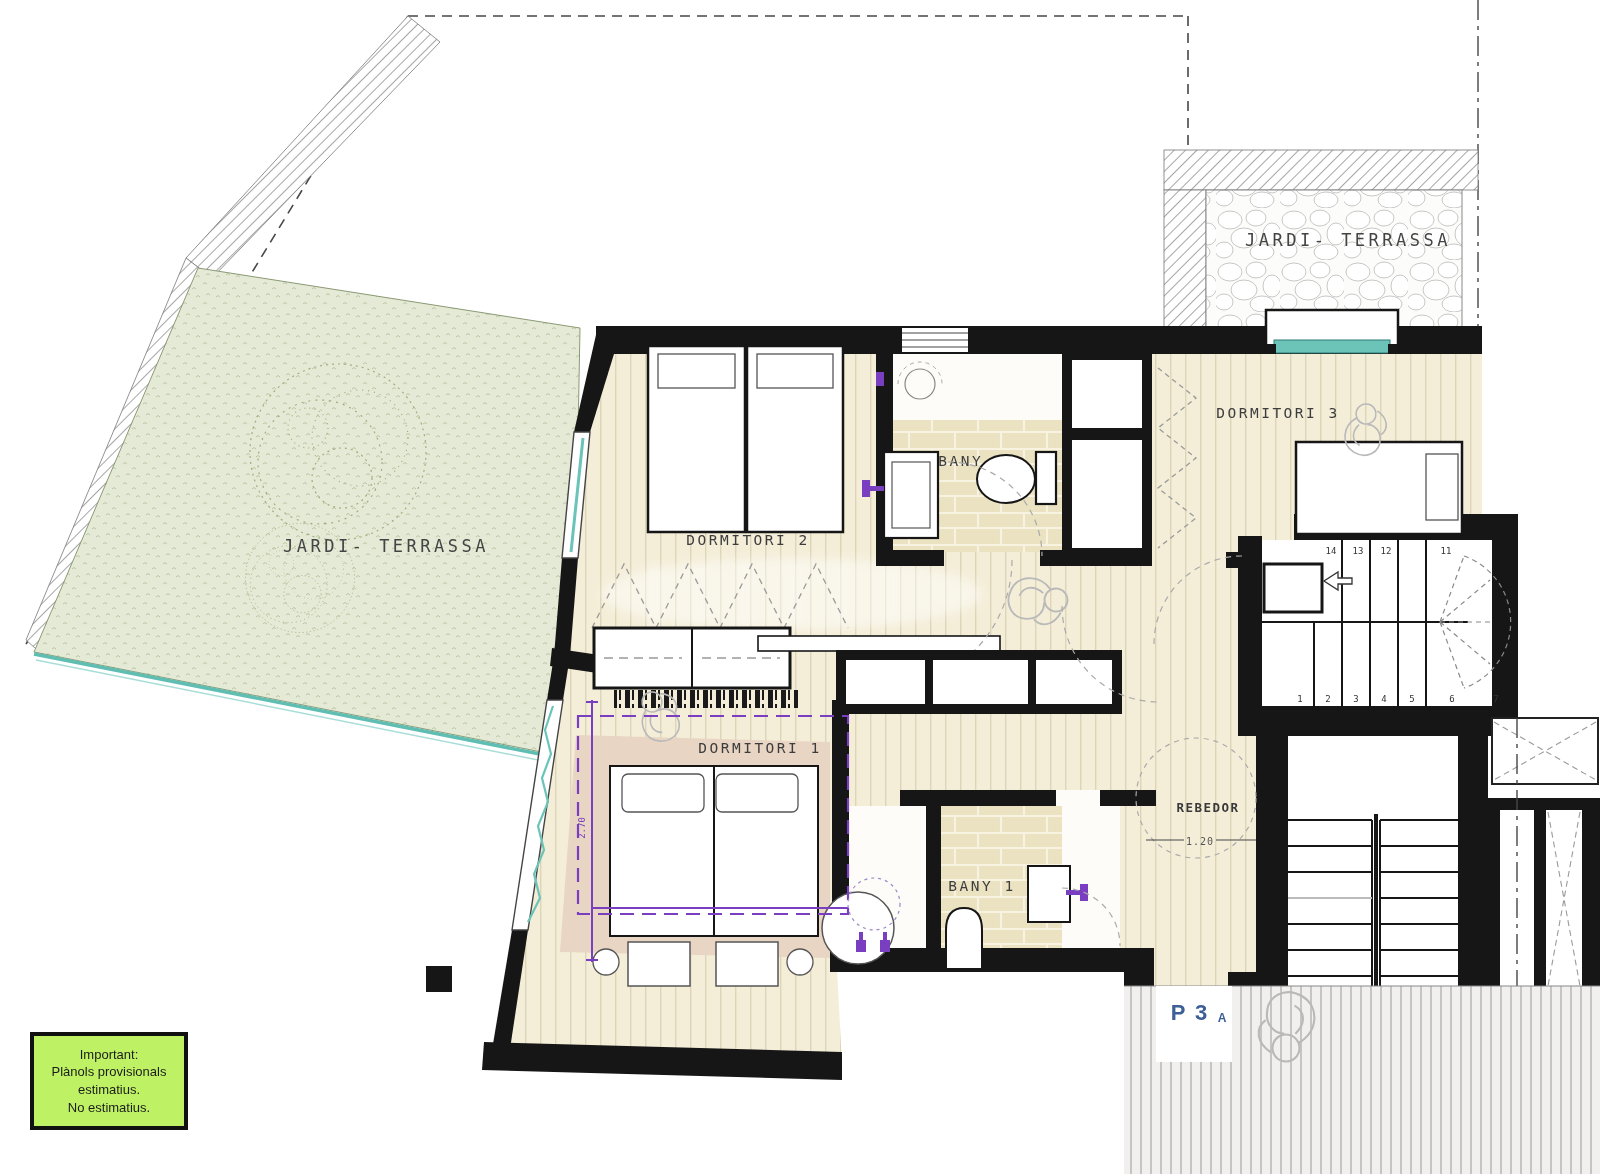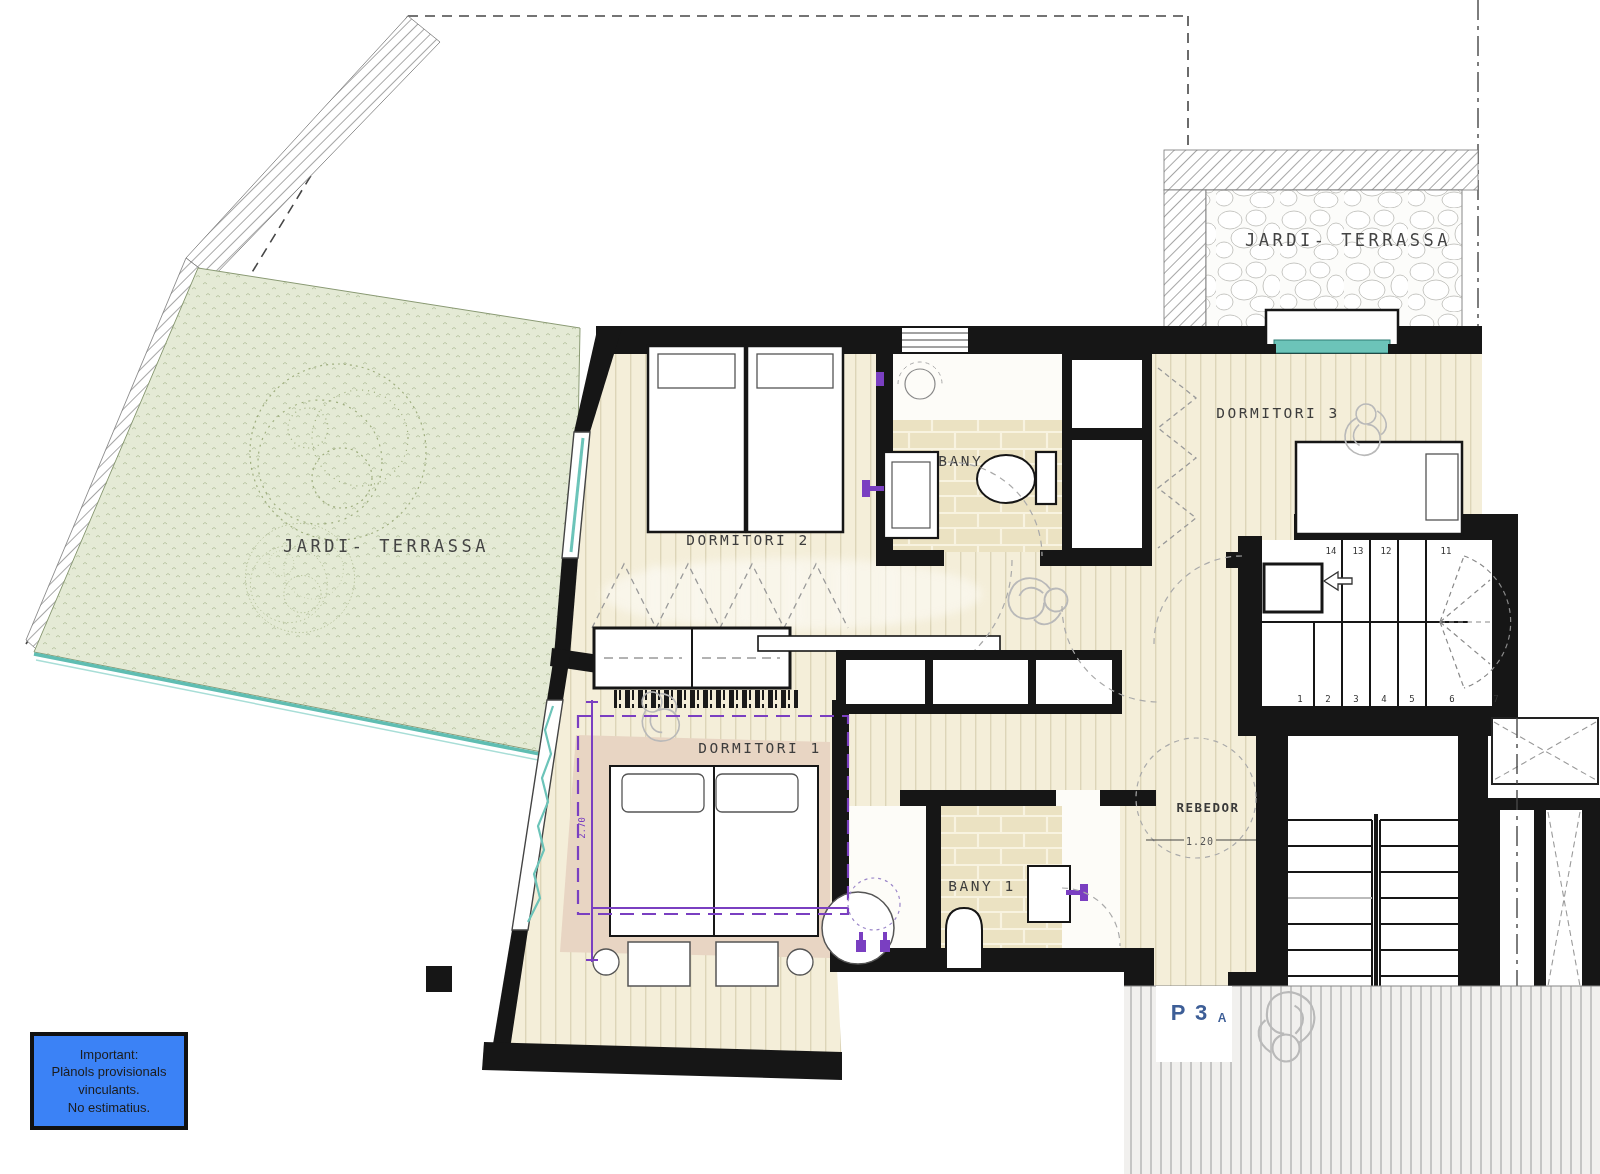--- a/index.html
+++ b/index.html
@@ -9,21 +9,21 @@
   .lbl{font-family:"DejaVu Sans Mono",monospace;letter-spacing:2.5px;fill:#3d3d3d;
        font-size:14.5px;text-anchor:middle;}
   .lbl-big{font-size:17px;letter-spacing:3.5px;fill:#444;}
   .lbl-sm{font-size:12.5px;font-weight:bold;letter-spacing:1.5px;fill:#3a3a3a;}
   .num{font-family:"DejaVu Sans Mono",monospace;font-size:9px;fill:#333;text-anchor:middle;letter-spacing:0;}
   .dim{font-family:"DejaVu Sans Mono",monospace;font-size:10px;fill:#555;text-anchor:middle;letter-spacing:1px;}
   .dim-p{font-family:"DejaVu Sans Mono",monospace;font-size:9px;fill:#7a3fc1;text-anchor:middle;}
   .floor-main{font-family:"Liberation Sans",sans-serif;font-weight:bold;font-size:22px;fill:#3d5e97;letter-spacing:2px;text-anchor:middle;}
   .floor-sub{font-family:"Liberation Sans",sans-serif;font-weight:bold;font-size:12px;fill:#3d5e97;text-anchor:middle;}
   .note-box{position:absolute;left:30px;top:1032px;width:150px;height:90px;
-            border:4px solid #111;background:#3b82f6;display:flex;flex-direction:column;
+            border:4px solid #111;background:#bef264;display:flex;flex-direction:column;
             justify-content:center;text-align:center;font-size:13px;color:#1c1c1c;line-height:1.35;}
   .note-box span{display:block;}
 </style>
 </head>
 <body>
 
 <div id="page">
 <svg width="1600" height="1174" viewBox="0 0 1600 1174">
   <defs>
     <pattern id="hatch" width="8" height="8" patternUnits="userSpaceOnUse" patternTransform="rotate(45)">
@@ -367,16 +367,16 @@
     <rect x="1156" y="986" width="76" height="76" fill="#ffffff"></rect>
     <use href="#person" transform="translate(1286,1048) rotate(195) scale(1.35)"></use>
     <text class="floor-main" x="1190" y="1020">P 3</text>
     <text class="floor-sub" x="1222" y="1022">A</text>
   </g>
 </svg>
 
 <div class="note-box">
   <span>Important:</span>
   <span>Plànols provisionals</span>
-  <span>vinculants.</span>
+  <span>estimatius.</span>
   <span>No estimatius.</span>
 </div>
 </div>
 
 </body></html>

